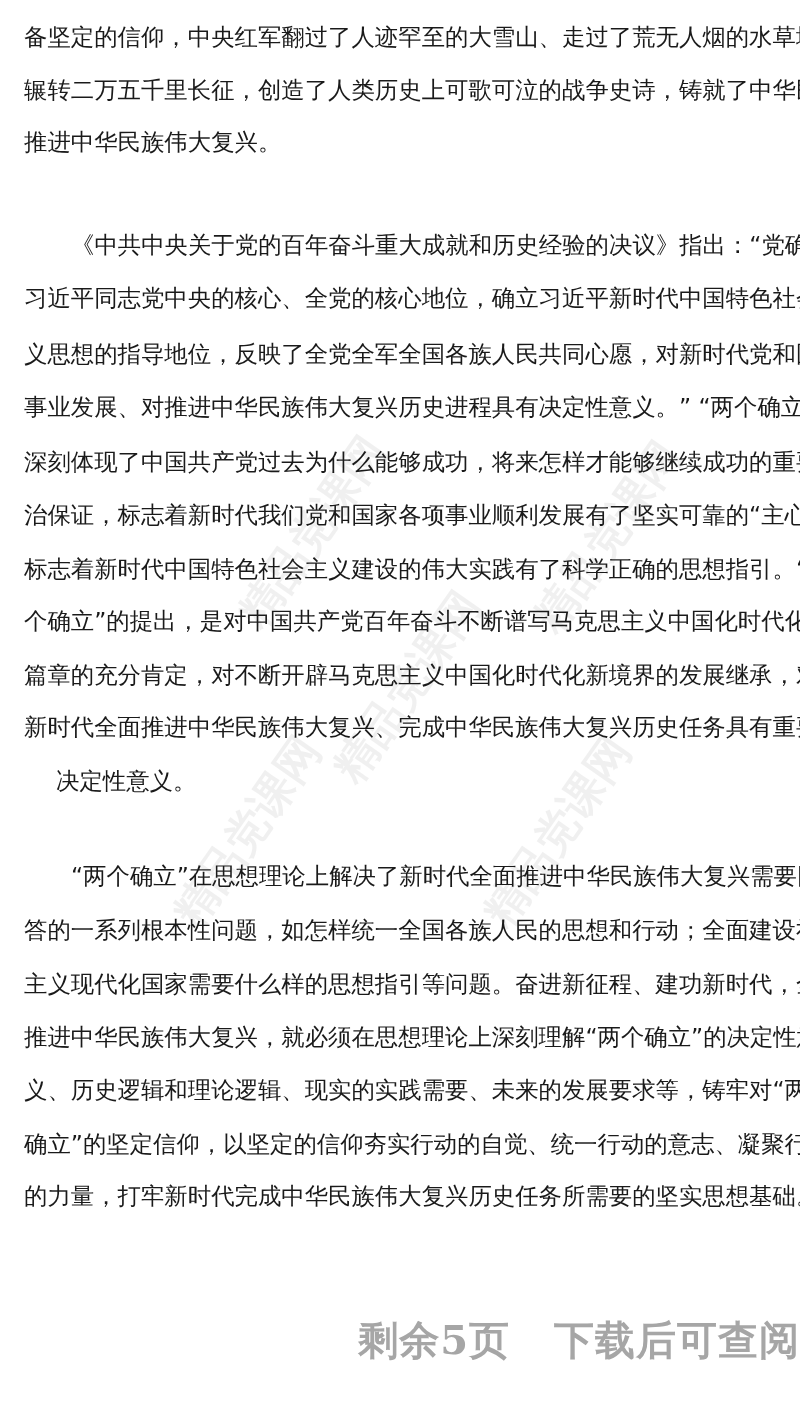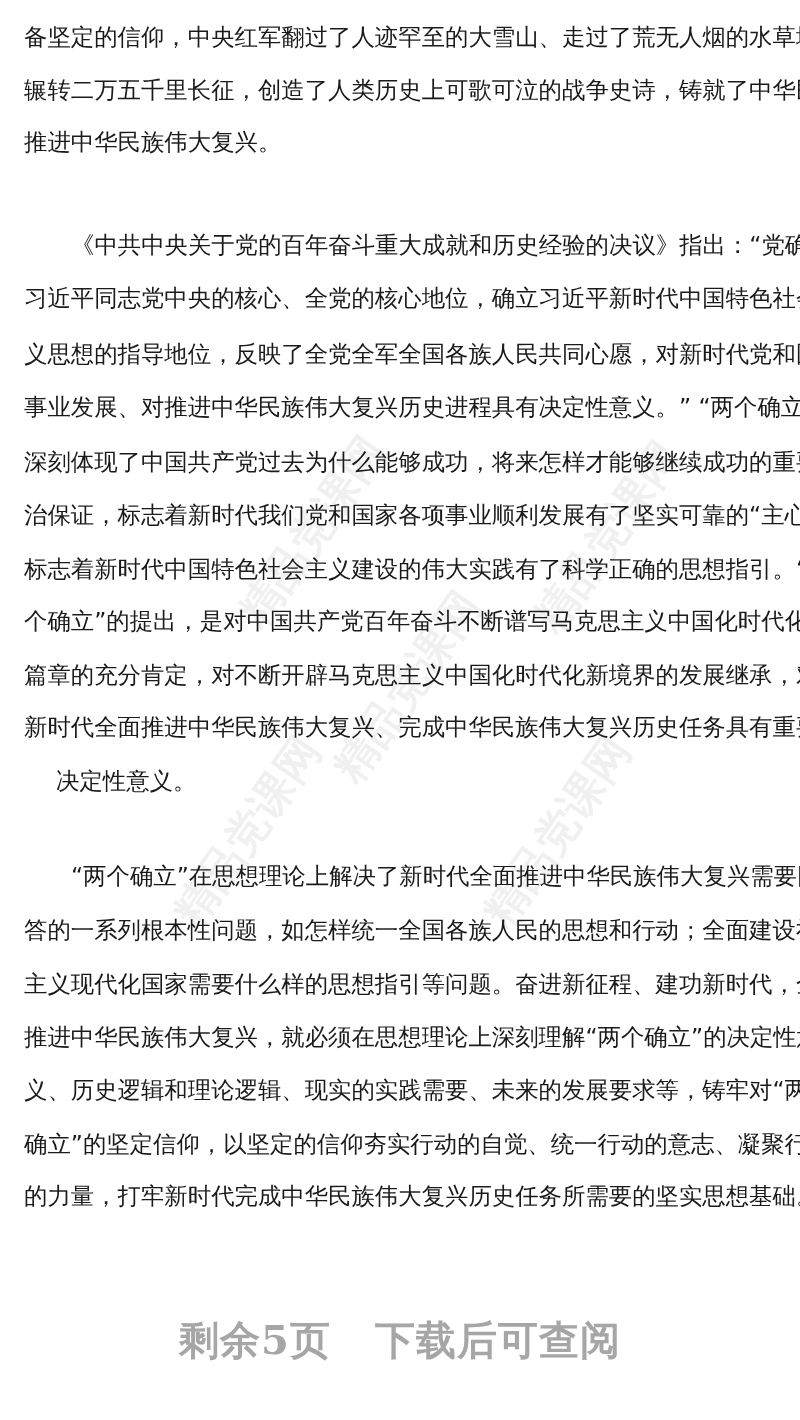--- a/index.html
+++ b/index.html
@@ -7,21 +7,21 @@
          font-family: "DejaVu Sans", "Liberation Sans", sans-serif; color: #1a1a1a; }
   .page { position: absolute; left: 0; top: 0; width: 800px; height: 1420px; }
   .line { position: absolute; left: 24px; width: 752px; height: 30px; line-height: 30px;
           font-size: 23.4px; white-space: nowrap; overflow: visible;
           text-align: justify; text-align-last: justify; letter-spacing: 0; }
   .line.last { text-align-last: left; }
   .line.indent { left: 71px; width: 705px; }
   .watermark { position: absolute; font-size: 44px; color: rgba(0,0,0,0.06);
                transform: rotate(-55deg); transform-origin: left top; white-space: nowrap;
                font-weight: bold; pointer-events: none; }
-  .footer { position: absolute; top: 1313px; left: 0; width: 800px; text-align: center;
+  .footer { position: absolute; top: 1313px; left: 0; width: 800px; text-align: right;
             font-size: 40px; font-weight: bold; color: #a6a6a6;
             font-family: "DejaVu Serif", "Liberation Serif", serif; letter-spacing: 1px; }
   .footer .gap { display: inline-block; width: 44px; }
 </style>
 </head>
 <body>
 
 <div class="page">
 
   <div class="watermark" style="left:225px; top:605px;">精品党课网</div>

